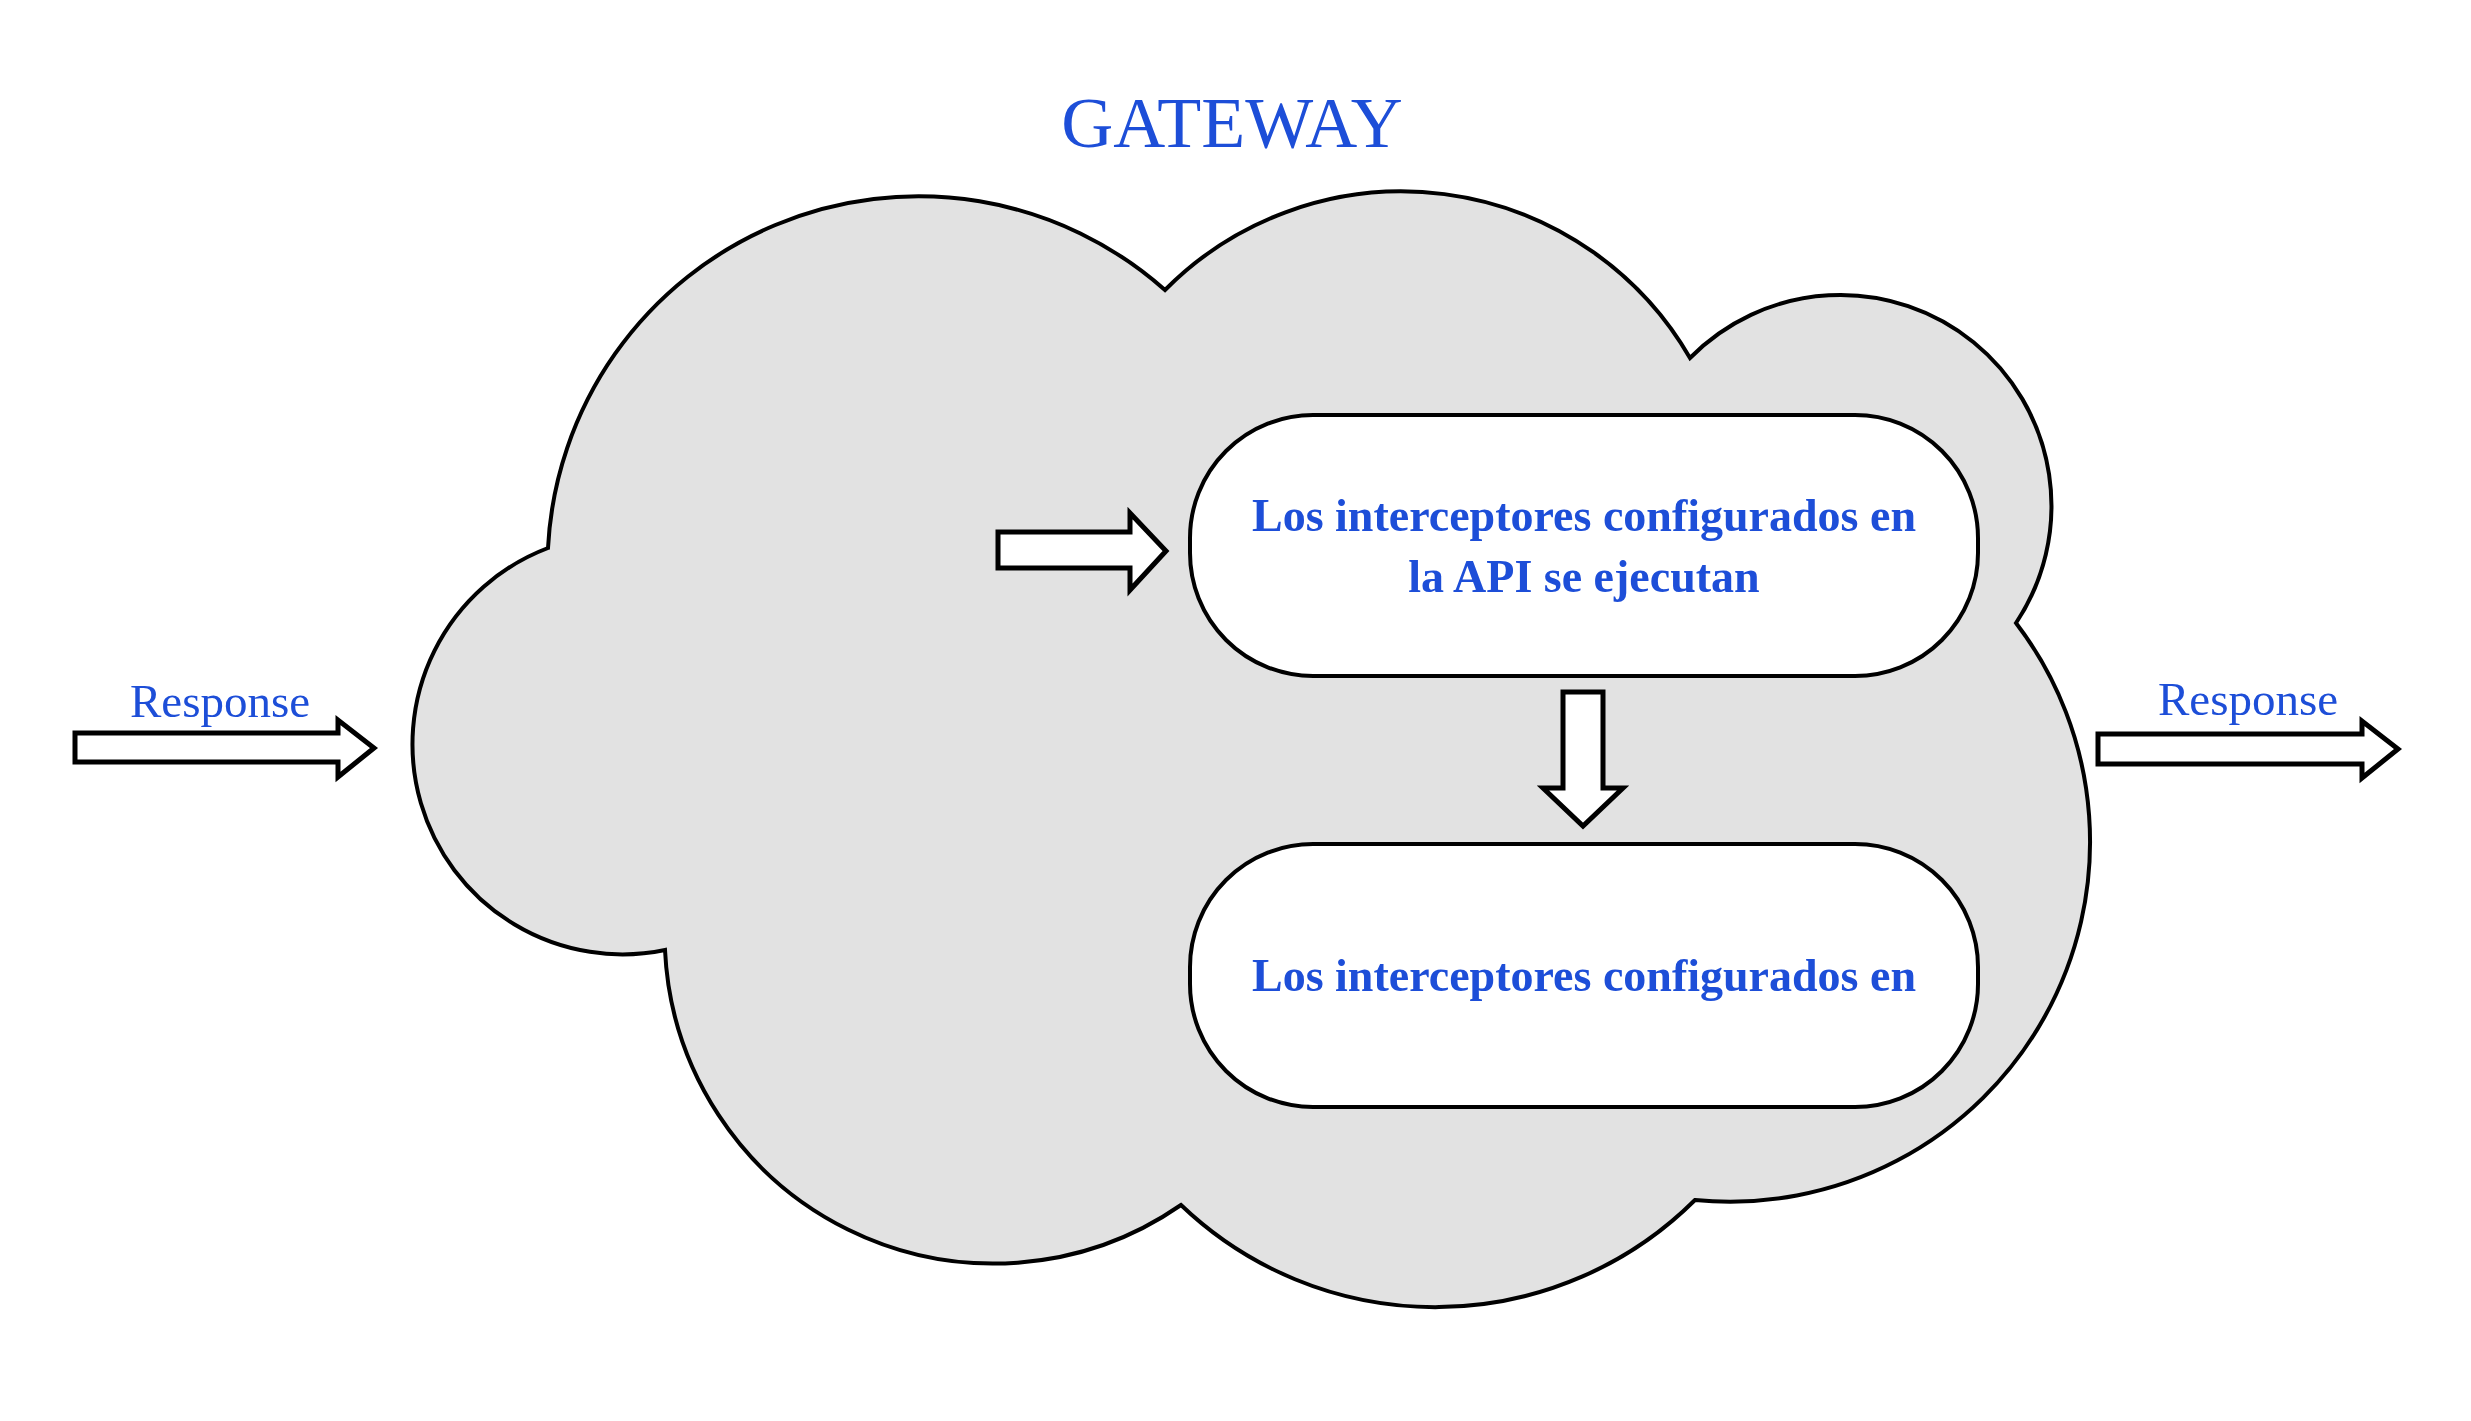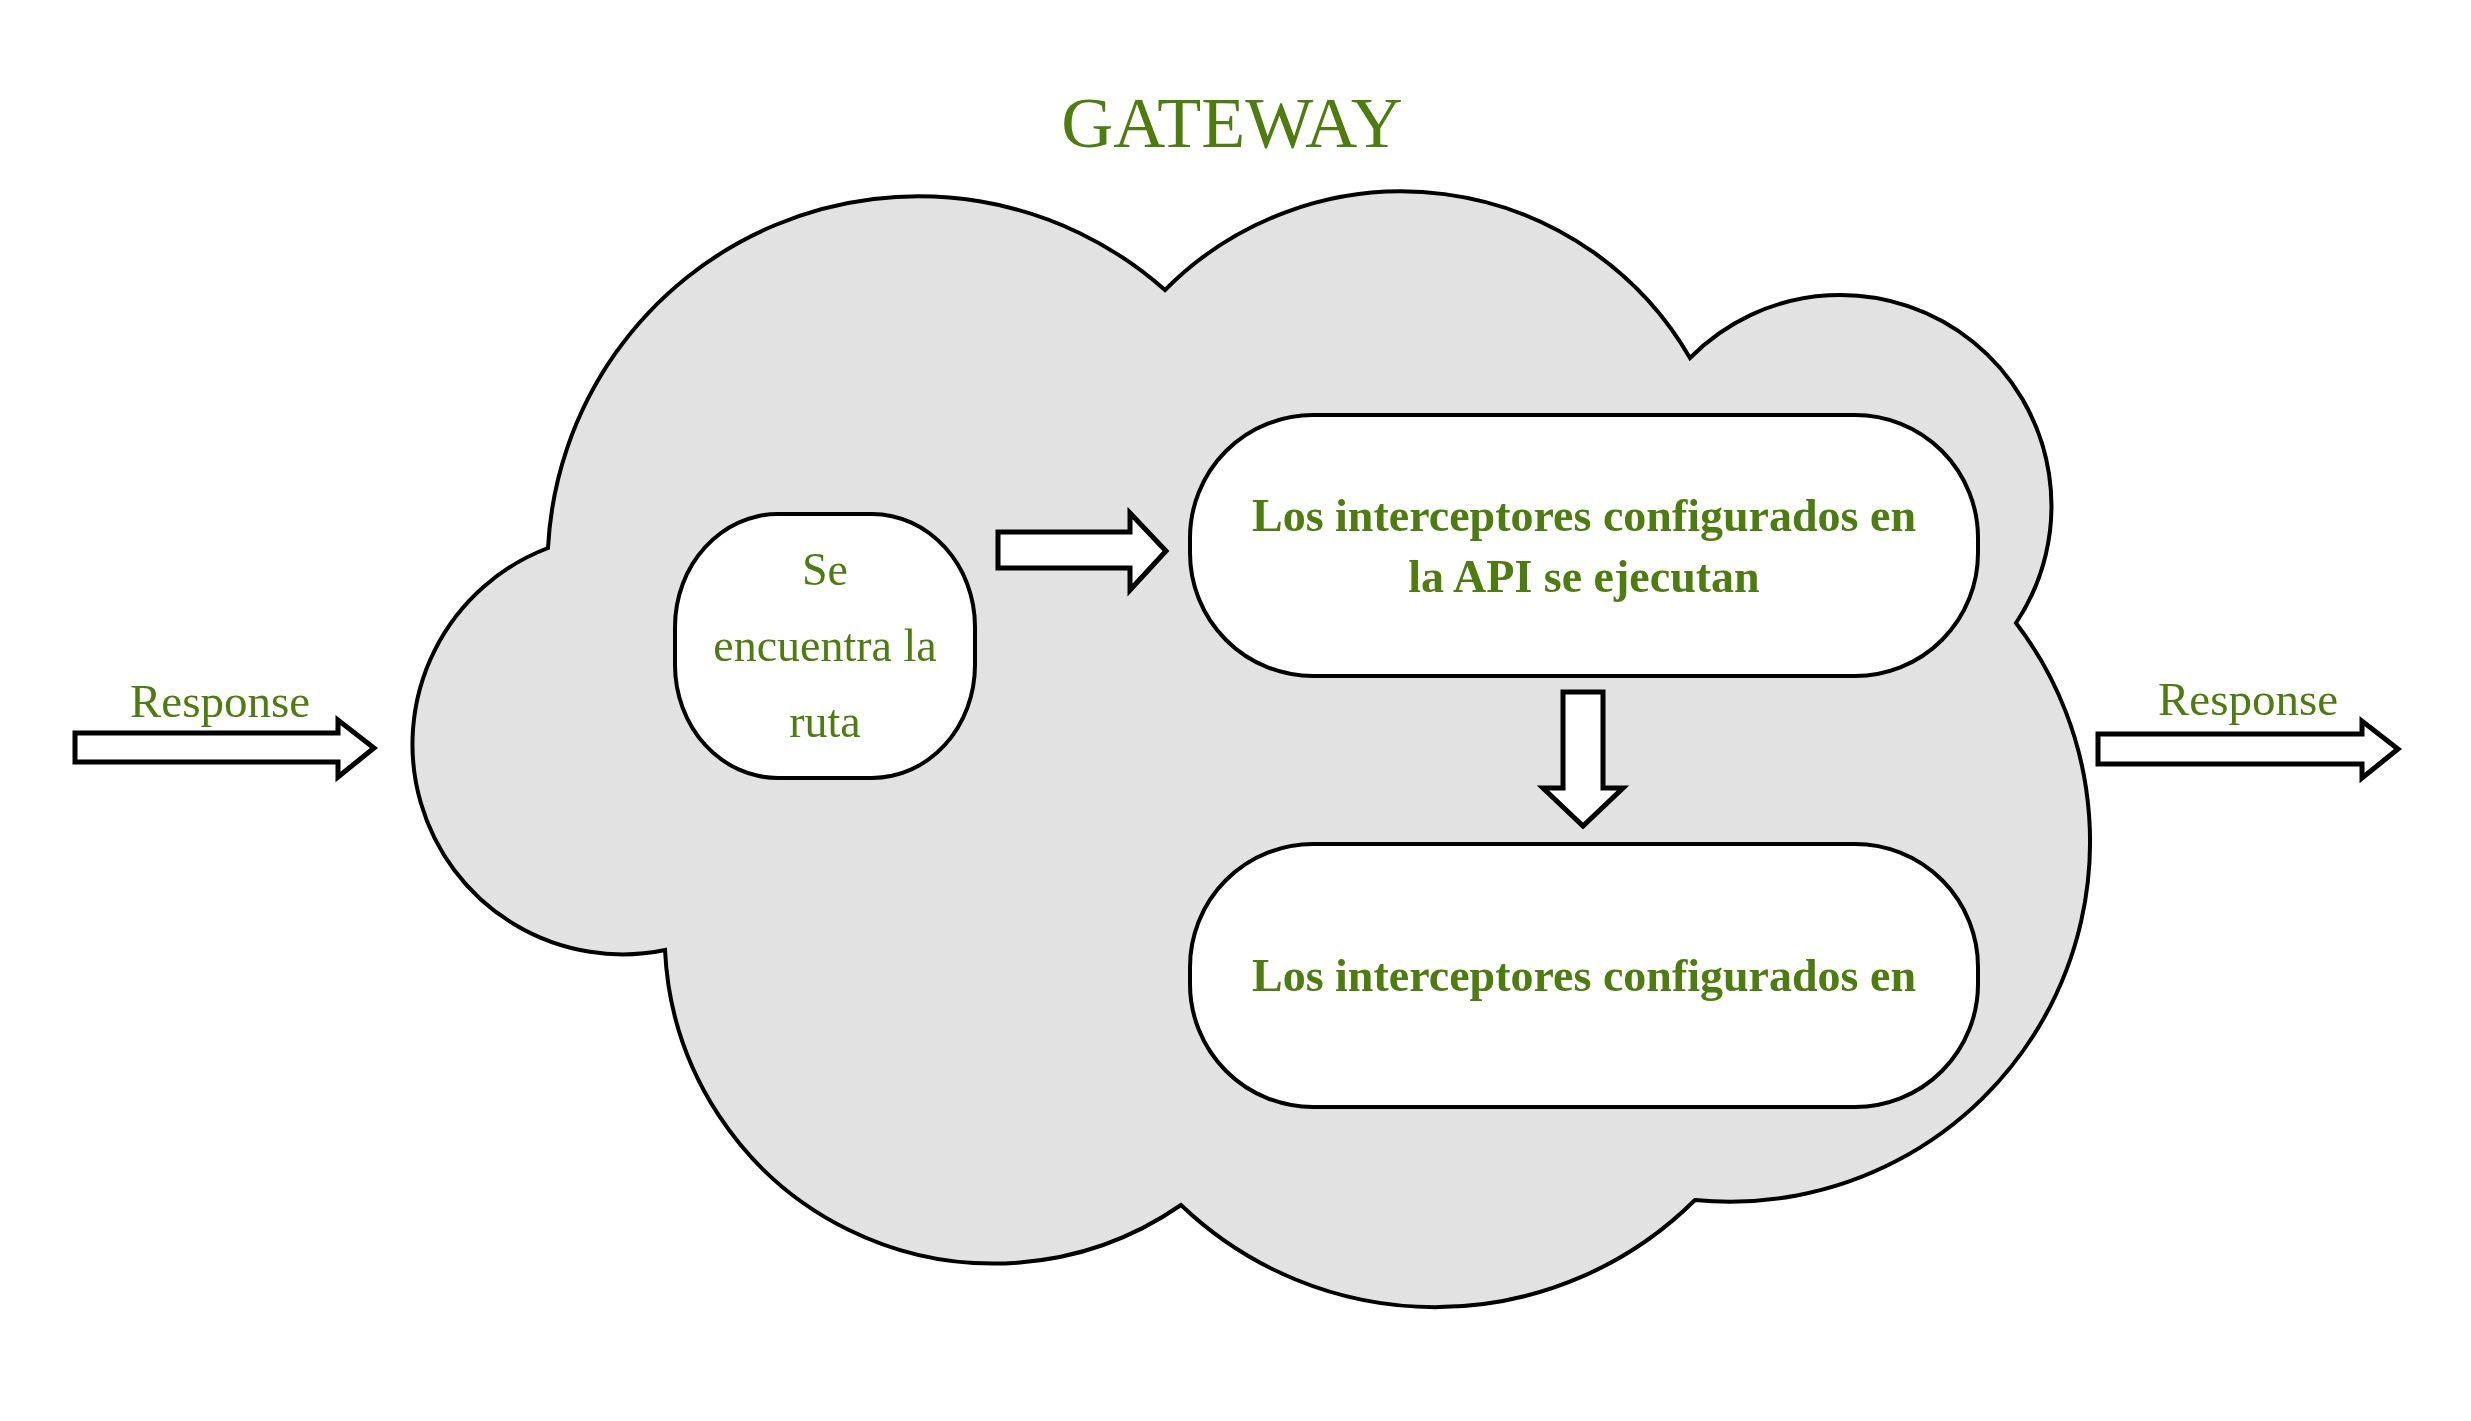--- a/index.html
+++ b/index.html
@@ -3,21 +3,21 @@
 <meta charset="utf-8">
 <style>
   html, body { margin: 0; padding: 0; background: #ffffff; }
   .canvas {
     position: relative;
     width: 2471px;
     height: 1421px;
     background: #ffffff;
     overflow: hidden;
     font-family: "Liberation Serif", serif;
-    color: #4d7c0f;
+    color: #1d4ed8;
   }
   .artwork {
     position: absolute;
     left: 0; top: 0;
     width: 2471px;
     height: 1421px;
   }
   .title {
     position: absolute;
     left: 1032px;
@@ -86,25 +86,20 @@
     <path stroke="#000000" stroke-width="5" stroke-linejoin="miter" d="M 1563 692 H 1603 V 788 H 1623 L 1583 826 L 1543 788 H 1563 Z" fill="#ffffff"></path>
 
     <path stroke="#000000" stroke-width="5" stroke-linejoin="miter" d="M 2098 734 H 2362 V 721 L 2398 749 L 2362 778 V 764 H 2098 Z" fill="#ffffff"></path>
   </svg>
 
   <div class="title">GATEWAY</div>
 
   <div class="flow-label request">Response</div>
   <div class="flow-label response">Response</div>
 
-  <div class="node node-route">
-    <div class="line">Se</div>
-    <div class="line">encuentra la</div>
-    <div class="line">ruta</div>
-  </div>
 
   <div class="node node-big node-api">
     <div class="line">Los interceptores configurados en</div>
     <div class="line">la API se ejecutan</div>
   </div>
 
   <div class="node node-big node-plan">
     <div class="line">Los interceptores configurados en</div>
   </div>
 

